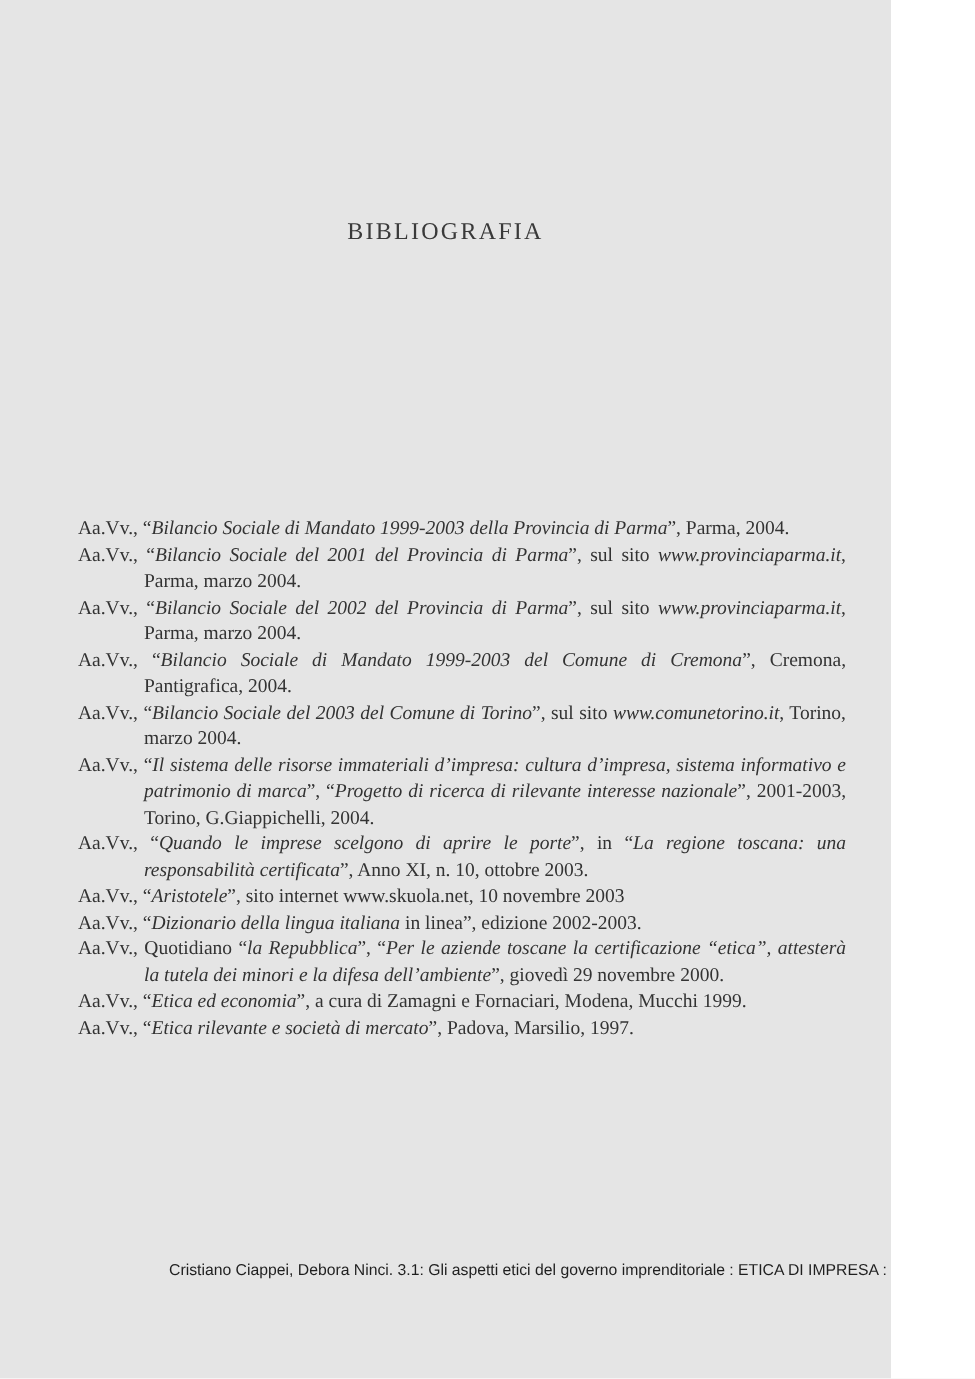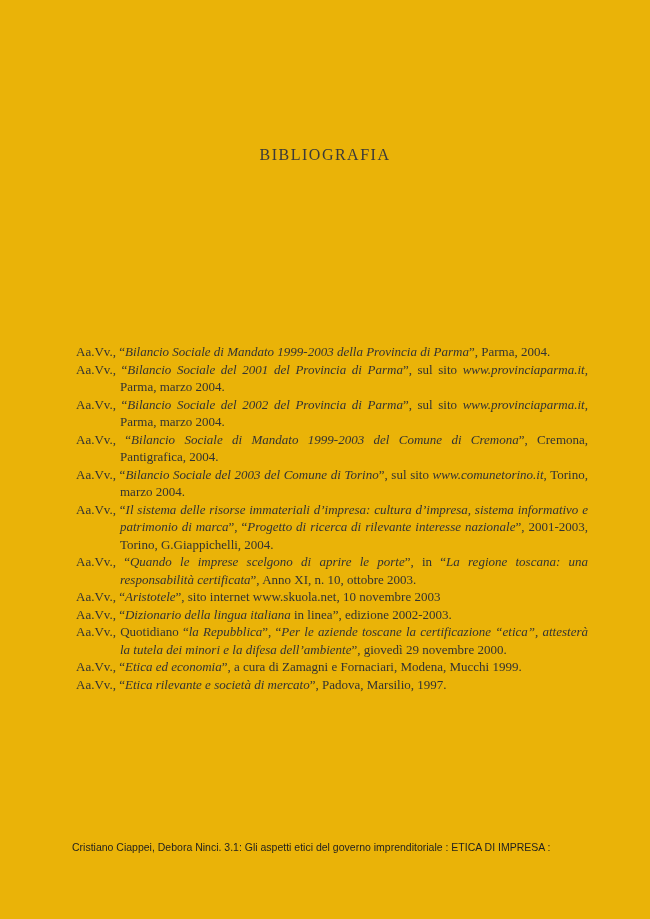--- a/index.html
+++ b/index.html
@@ -2,43 +2,43 @@
 <html><head>
 <meta charset="utf-8">
 <style>
   html, body {
     margin: 0;
     padding: 0;
     background: #ffffff;
   }
   .page {
     position: relative;
-    width: 650px;
+    width: 594px;
     height: 919px;
-    background: #eab308;
+    background: #e5e5e5;
     overflow: hidden;
     font-family: "Liberation Serif", serif;
   }
   .title {
     position: absolute;
     top: 146px;
     left: 0;
     right: 0;
     margin: 0;
     text-align: center;
     font-family: "Liberation Serif", serif;
     font-weight: 400;
     font-size: 16px;
     letter-spacing: 1.5px;
     color: #3a3a3a;
   }
   .bib {
     position: absolute;
     top: 343px;
-    left: 76px;
+    left: 52px;
     width: 512px;
     font-size: 13px;
     line-height: 17.5px;
     color: #333333;
   }
   .entry {
     margin: 0;
     padding-left: 44px;
     text-indent: -44px;
     text-align: justify;
@@ -51,20 +51,21 @@
     top: 840px;
     left: 72px;
     width: 560px;
     font-family: "Liberation Sans", sans-serif;
     font-size: 10.5px;
     line-height: 15px;
     color: #1f1f1f;
   }
   .colophon-line {
     white-space: nowrap;
+    text-align: center;
   }
 </style>
 </head>
 <body>
 
 <div class="page">
   <h1 class="title">BIBLIOGRAFIA</h1>
 
   <section class="bib">
       <p class="entry"><span class="ro">Aa.Vv., “</span><span class="it">Bilancio Sociale di Mandato 1999-2003 della Provincia di Parma</span><span class="ro">”, Parma, 2004.</span></p>

